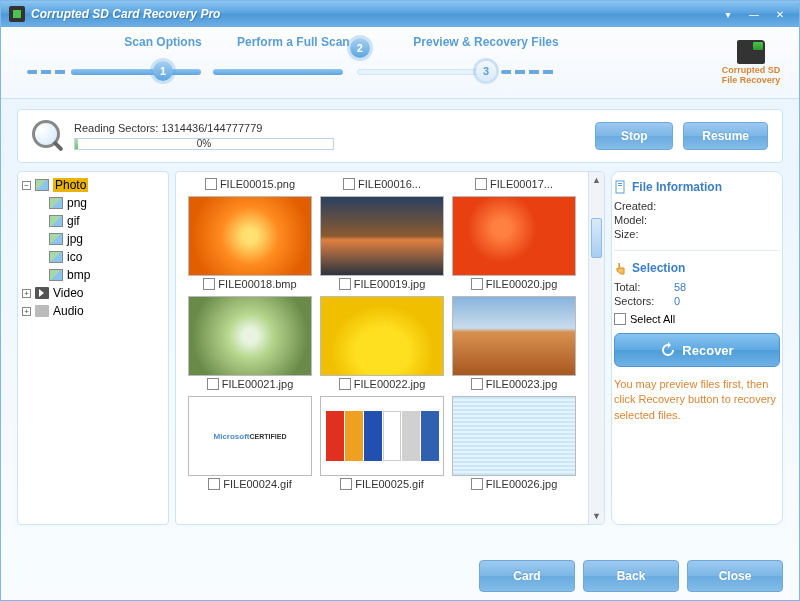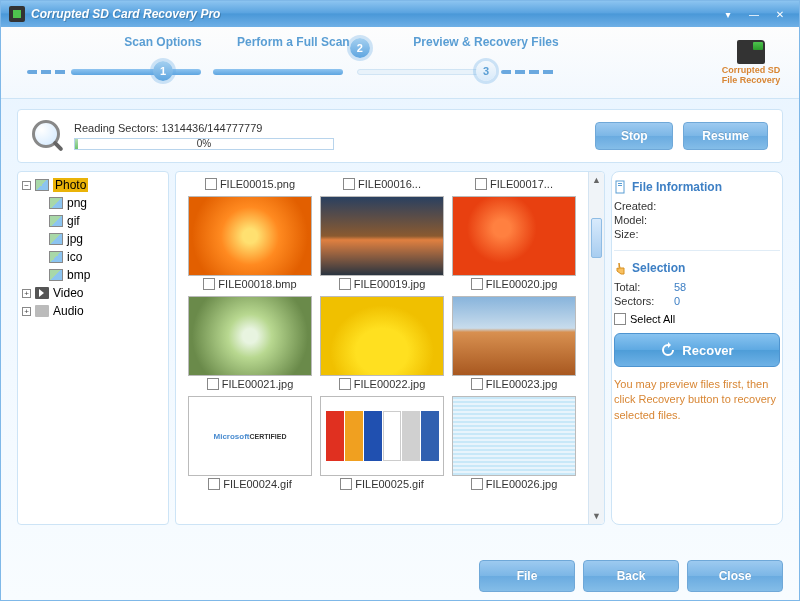--- a/index.html
+++ b/index.html
@@ -354,18 +354,18 @@
             <path d="M8 2 a6 6 0 1 0 6 6 h-2 a4 4 0 1 1 -4 -4 v2 l3 -3 -3 -3 z" fill="#fff"></path>
           </svg>
         <span>Recover</span>
       </button>
       <div class="hint">You may preview files first, then click Recovery button to recovery selected files.</div>
     </div>
 
   </div>
 
   <div class="footer">
-    <button class="btn">File</button>
+    <button class="btn">Card</button>
     <button class="btn">Back</button>
     <button class="btn">Close</button>
   </div>
 
 </div>
 
 </body></html>

